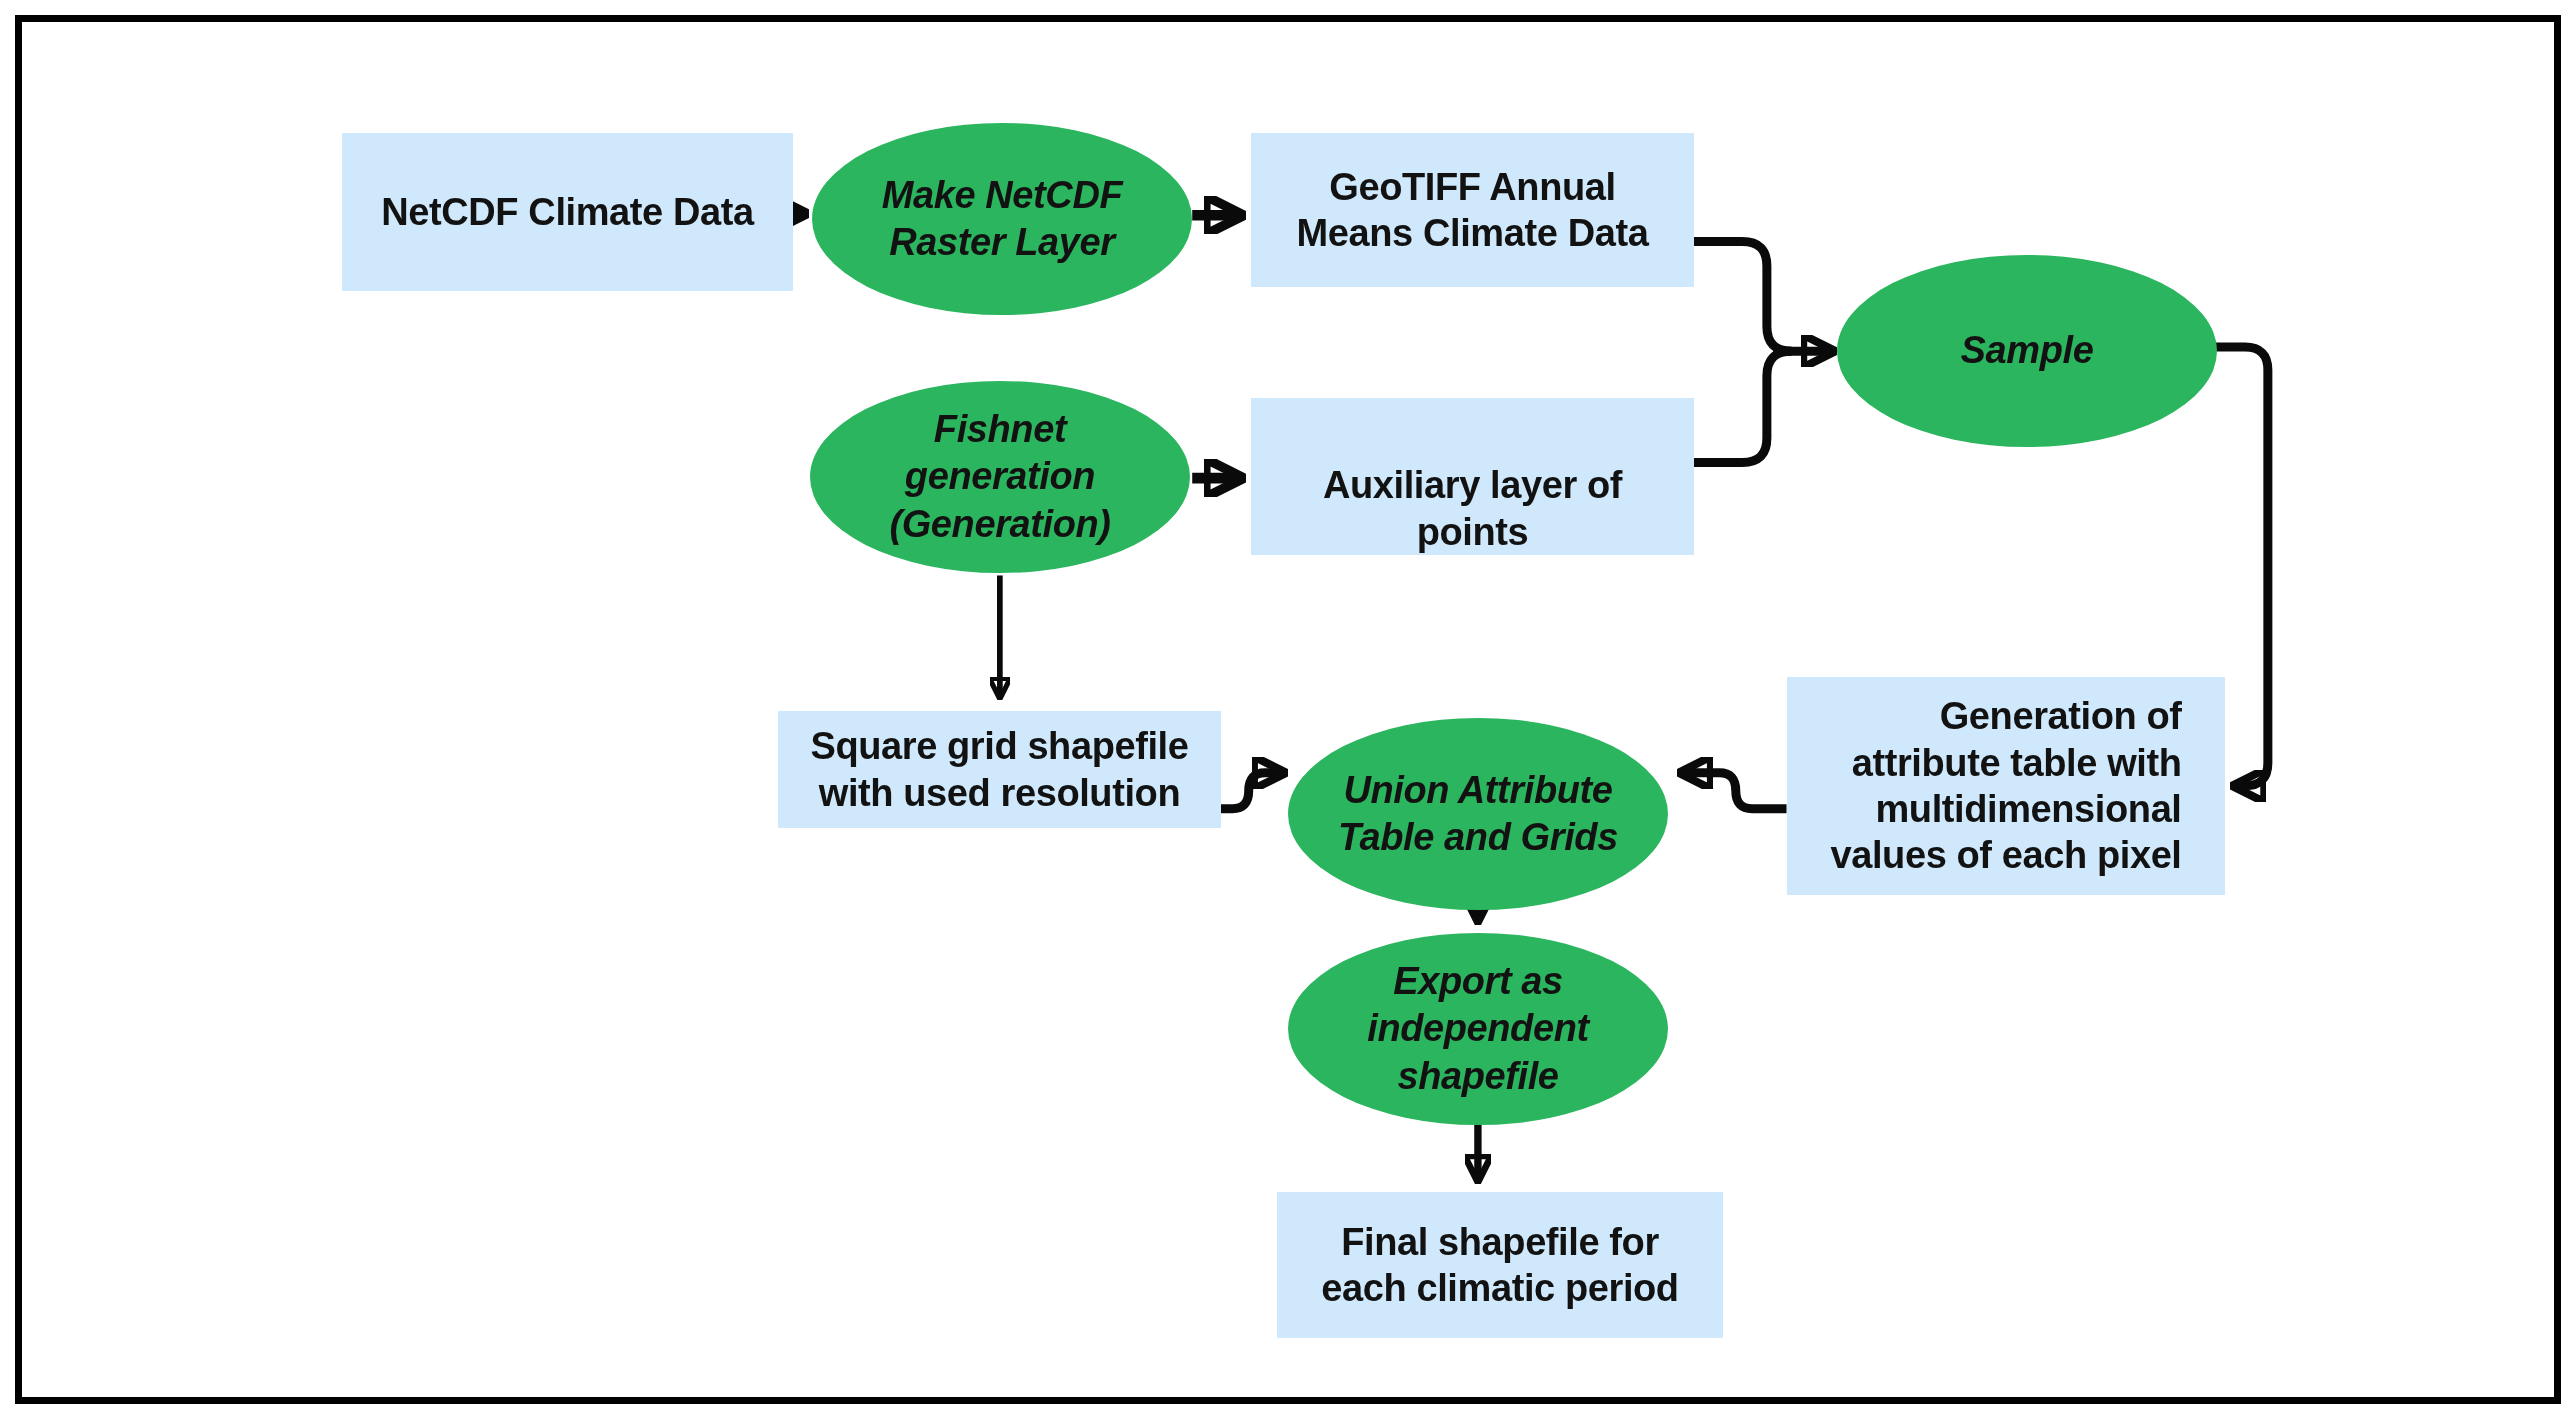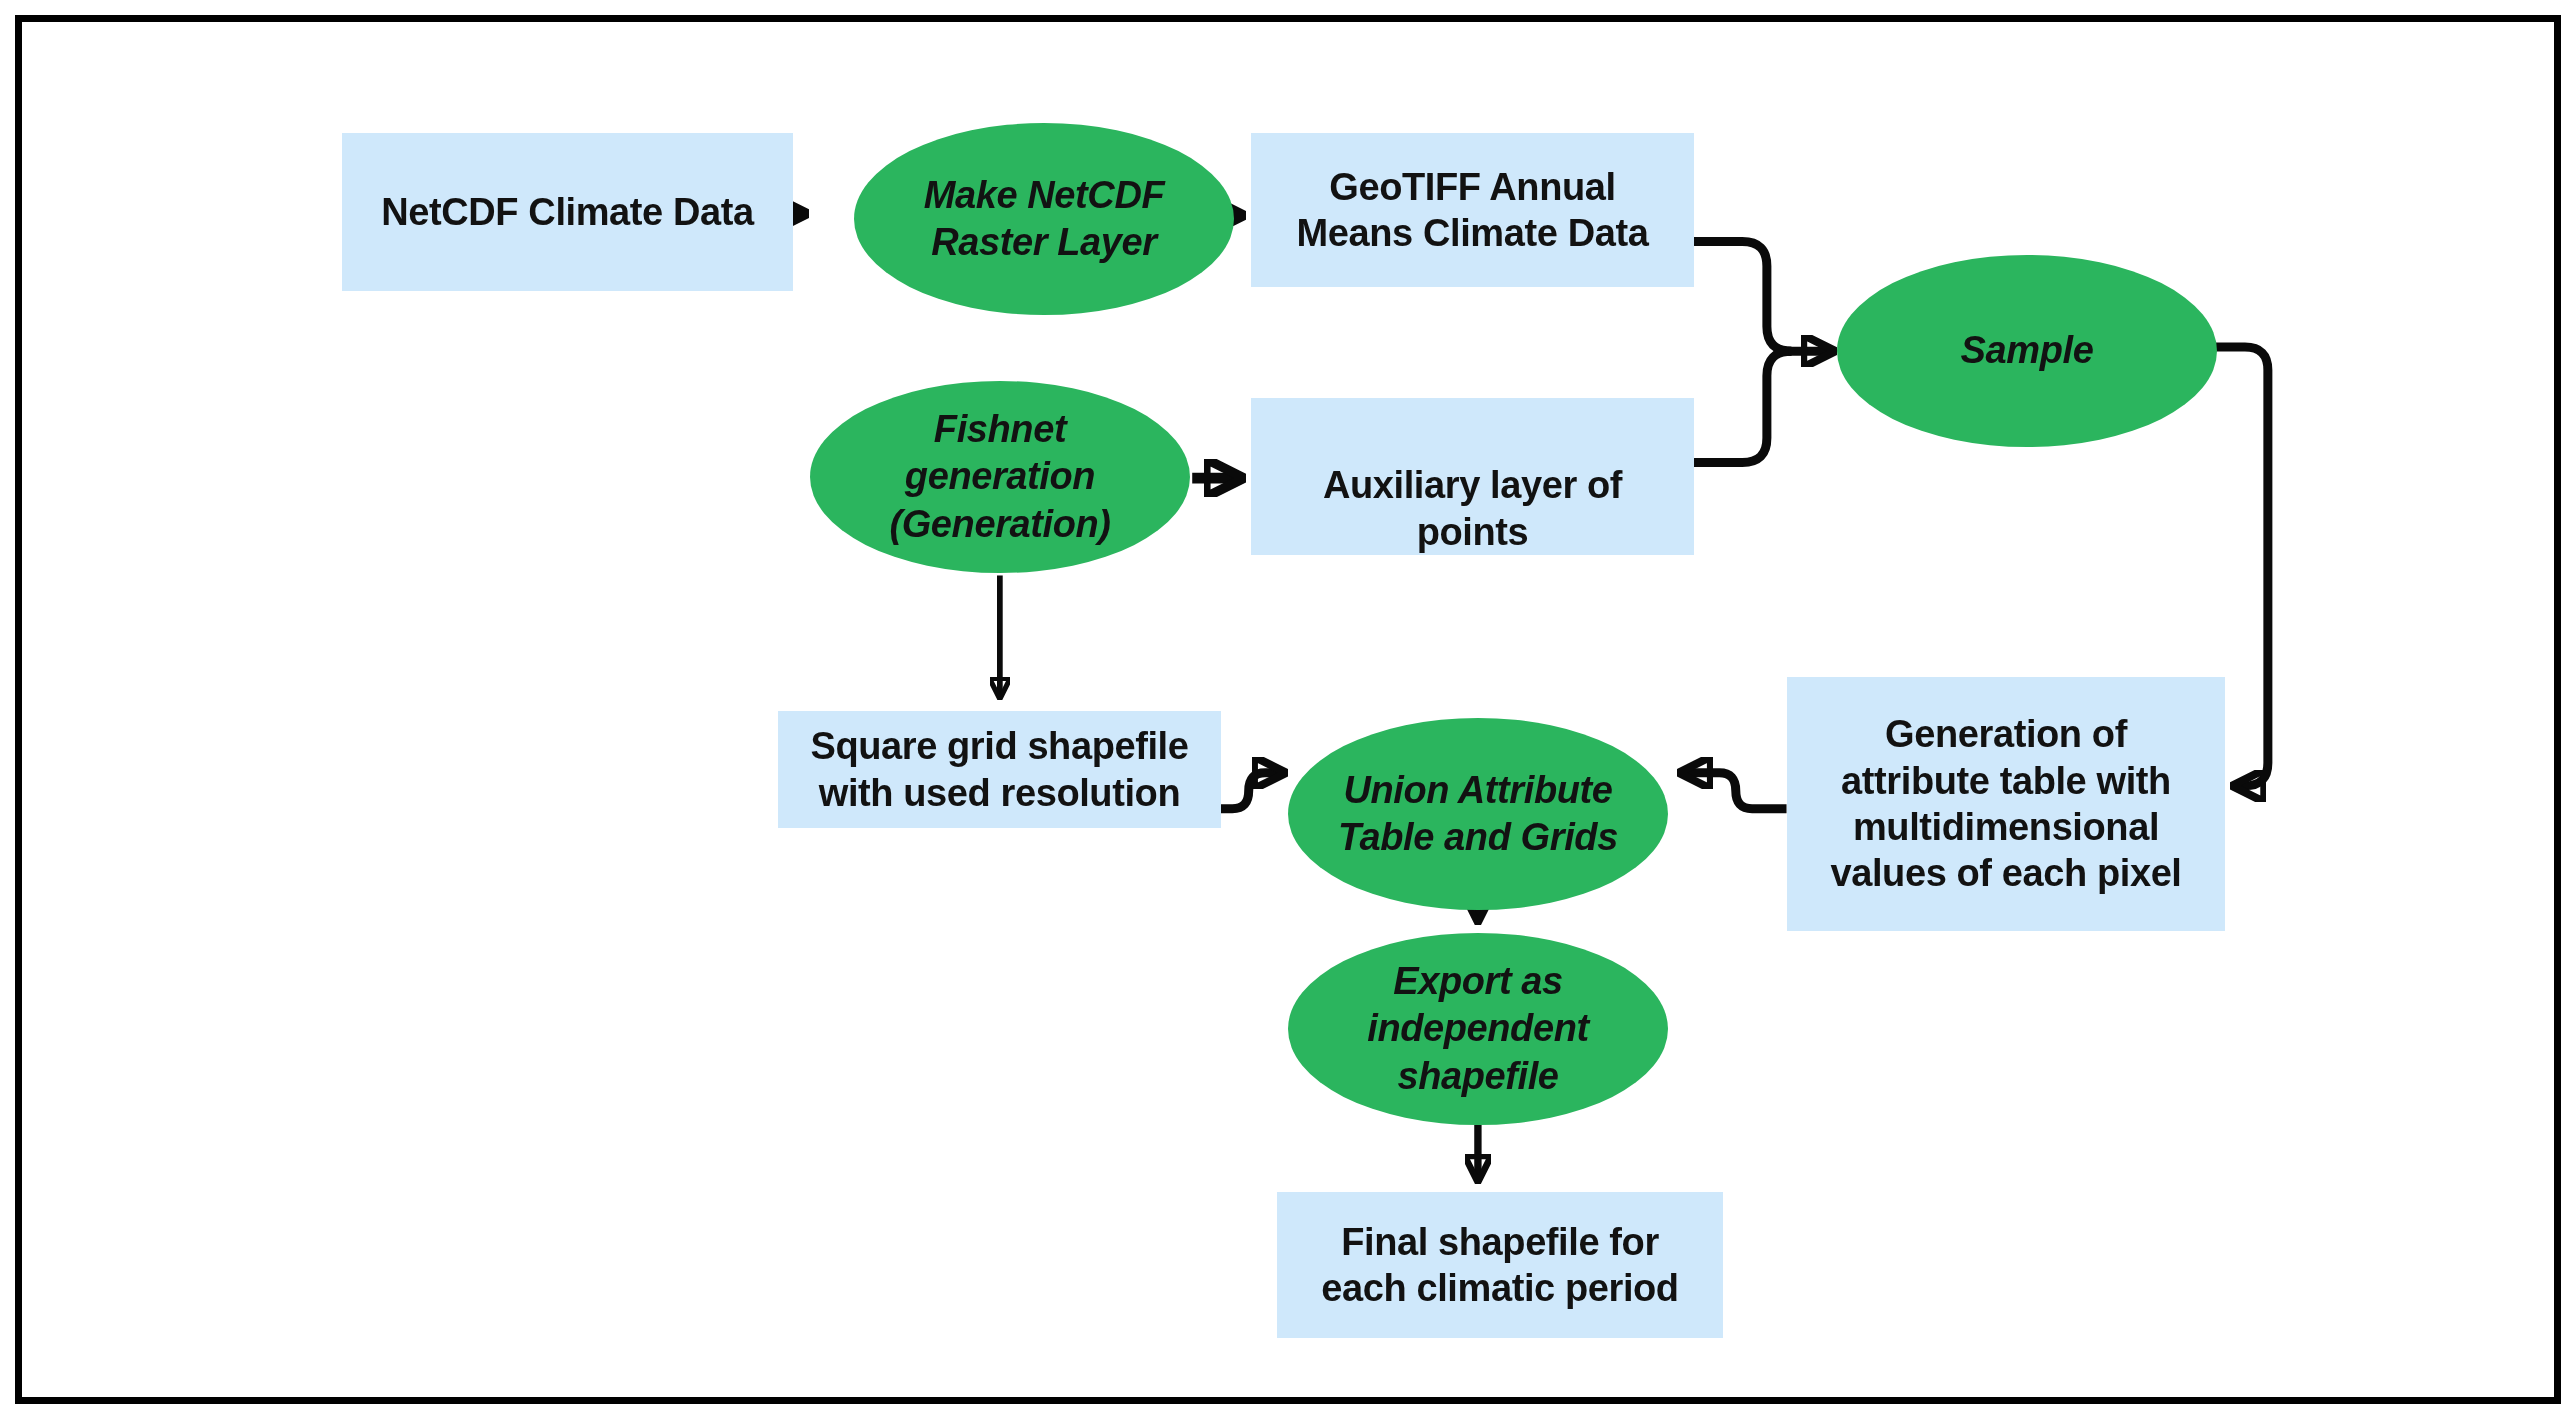--- a/index.html
+++ b/index.html
@@ -80,21 +80,21 @@
 
     <path d="M 1805 1064 V 1122" stroke-width="9" marker-end="url(#ah)"></path>
 
     <path d="M 1805 1374 V 1438" stroke-width="9" marker-end="url(#ah)"></path>
   </svg>
 
   <div class="node rect" style="left:310px;top:133px;width:451px;height:158px;margin-left:32px;">
     <span class="lbl">NetCDF Climate Data</span>
   </div>
 
-  <div class="node ellipse" style="left:854px;top:123px;width:380px;height:192px;">
+  <div class="node ellipse" style="left:812px;top:123px;width:380px;height:192px;">
     <span class="lbl">Make NetCDF
 Raster Layer</span>
   </div>
 
   <div class="node rect" style="left:1251px;top:133px;width:443px;height:154px;">
     <span class="lbl">GeoTIFF Annual
 Means Climate Data</span>
   </div>
 
   <div class="node ellipse" style="left:810px;top:381px;width:380px;height:192px;">
@@ -115,21 +115,21 @@
   <div class="node rect" style="left:778px;top:711px;width:443px;height:117px;">
     <span class="lbl">Square grid shapefile
 with used resolution</span>
   </div>
 
   <div class="node ellipse" style="left:1288px;top:718px;width:380px;height:192px;">
     <span class="lbl">Union Attribute
 Table and Grids</span>
   </div>
 
-  <div class="node rect" style="left:1787px;top:677px;width:438px;height:254px;">
+  <div class="node rect" style="left:1787px;top:677px;width:438px;height:218px;text-align:right;">
     <span class="lbl">Generation of
 attribute table with
 multidimensional
 values of each pixel</span>
   </div>
 
   <div class="node ellipse" style="left:1288px;top:933px;width:380px;height:192px;">
     <span class="lbl">Export as
 independent
 shapefile</span>

